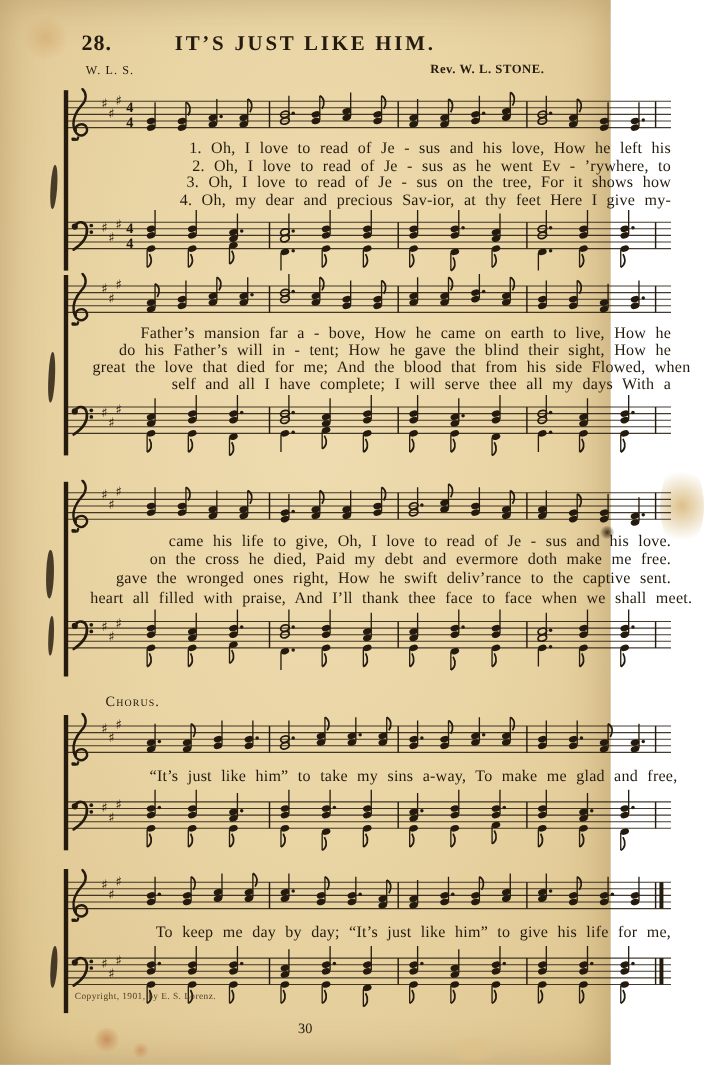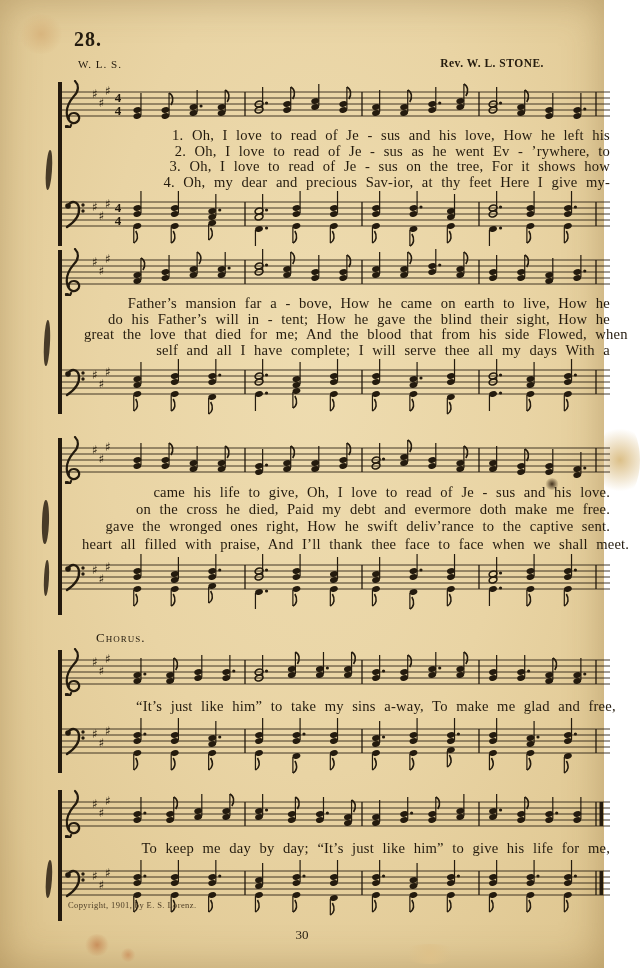--- a/index.html
+++ b/index.html
@@ -1,18 +1,18 @@
 <!DOCTYPE html>
 <html><head>
 <meta charset="utf-8">
 <style>
   html,body{margin:0;padding:0;}
   body{width:640px;height:968px;overflow:hidden;
        font-family:"Liberation Serif","DejaVu Serif",serif;}
-  .page{position:absolute;inset:0;width:604px;height:968px;
+  .page{position:absolute;inset:0;width:555px;height:968px;
     background:radial-gradient(ellipse at 52% 38%, #eedcb0 0%, #e9d4a4 48%, #e0c893 86%, #d8bd85 100%);
     box-shadow:inset 0 0 38px rgba(120,90,40,.35);
     color:#241b0e;}
   .stain{position:absolute;border-radius:50%;pointer-events:none;}
   .ink-blob{position:absolute;background:#241a0e;border-radius:45% 55% 50% 50%;opacity:.82;}
   .hdr-number{position:absolute;left:74px;top:28px;font-size:20px;font-weight:bold;letter-spacing:1px;}
   .hdr-title{position:absolute;left:0;right:0;top:29px;text-align:center;
     font-size:19px;font-weight:bold;letter-spacing:2.5px;}
   .attr-left{position:absolute;left:78px;top:58px;font-size:11px;letter-spacing:1px;}
   .attr-right{position:absolute;right:60px;top:57px;font-size:11.5px;font-weight:bold;letter-spacing:.5px;}
@@ -46,20 +46,21 @@
   <div class="stain" style="left:545px;top:478px;width:14px;height:12px;background:radial-gradient(circle,#42311c 0%,rgba(66,49,28,0) 72%);"></div>
   <div class="stain" style="left:400px;top:944px;width:60px;height:20px;background:radial-gradient(circle,#dec189 0%,rgba(222,193,137,0) 70%);"></div>
 
   <div class="ink-blob" style="left:46px;top:150px;width:6px;height:40px;transform:rotate(4deg);"></div>
   <div class="ink-blob" style="left:44px;top:320px;width:6px;height:46px;transform:rotate(3deg);"></div>
   <div class="ink-blob" style="left:42px;top:500px;width:7px;height:44px;transform:rotate(2deg);"></div>
   <div class="ink-blob" style="left:44px;top:560px;width:5px;height:36px;transform:rotate(3deg);"></div>
   <div class="ink-blob" style="left:46px;top:860px;width:6px;height:38px;transform:rotate(4deg);"></div>
 
   <div class="hdr-number">28.</div>
+  <div class="hdr-title">IT’S JUST LIKE HIM.</div>
   <div class="attr-left">W. L. S.</div>
   <div class="attr-right">Rev. W. L. STONE.</div>
 
   <div id="systems-mount">
       <div class="system" style="top: 80px;">
         <div class="sysbar"></div>
         <svg width="552" height="48" viewBox="0 0 552 48" class="staff-svg">
           <line x1="0" y1="12" x2="552" y2="12" stroke="#241b0e" stroke-width="1" opacity="0.85"></line>
           <line x1="0" y1="18" x2="552" y2="18" stroke="#241b0e" stroke-width="1" opacity="0.85"></line>
           <line x1="0" y1="24" x2="552" y2="24" stroke="#241b0e" stroke-width="1" opacity="0.85"></line>

